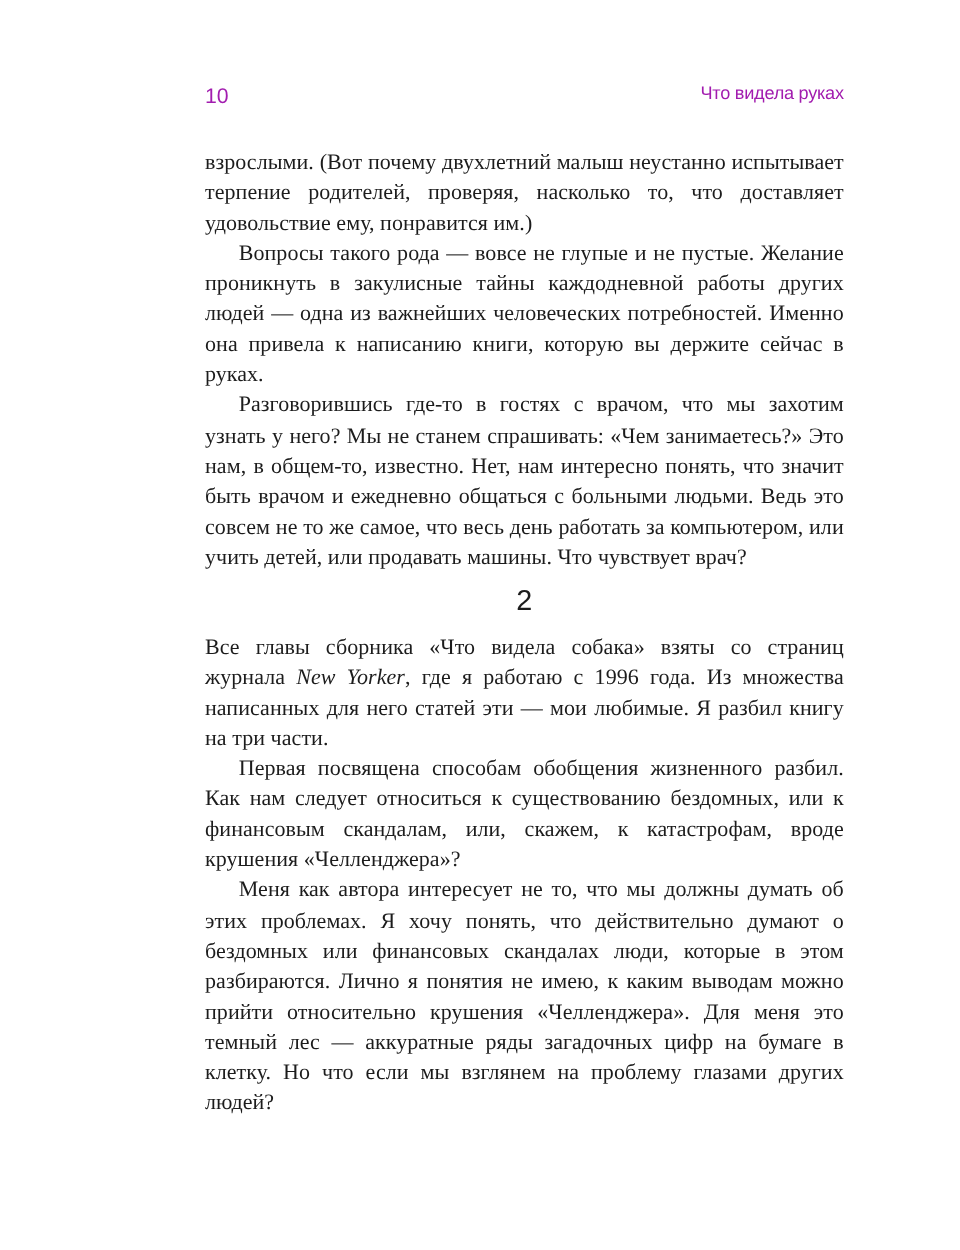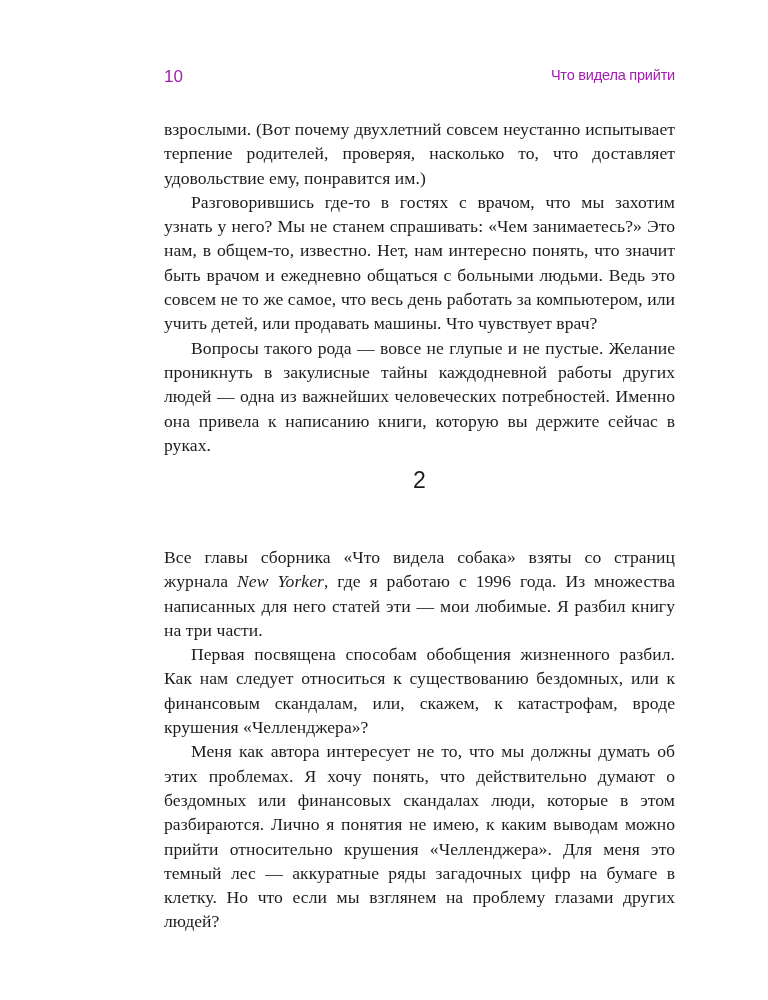--- a/index.html
+++ b/index.html
@@ -9,36 +9,36 @@
       font-family: "Liberation Sans", sans-serif; font-size: 15.5px; color: #a21caf; }
     .folio { position: absolute; left: 0; top: 0; font-size: 17px; }
     .head-title { position: absolute; right: 0; top: 0; font-size: 14.5px; letter-spacing: -0.2px; }
     .body-text { font-family: "Liberation Serif", serif; font-size: 17.6px; line-height: 24.3px;
       text-align: justify; letter-spacing: 0.05px; }
     .body-text p { margin: 0; }
     .body-text p.indent { text-indent: 27px; }
     .section-a { position: absolute; top: 117px; left: 0; width: 511px; }
     .section-number { position: absolute; top: 467px; left: 0; width: 511px; text-align: center;
       font-family: "Liberation Sans", sans-serif; font-size: 23px; color: #1c1c1c; }
-    .section-b { position: absolute; top: 505px; left: 0; width: 511px; margin-top: 40px; }
+    .section-b { position: absolute; top: 505px; left: 0; width: 511px; }
     em { font-style: italic; }
   </style>
 </head>
 <body>
 
 <div class="page">
   <div class="running-head">
     <span class="folio">10</span>
-    <span class="head-title">Что видела прийти</span>
+    <span class="head-title">Что видела руках</span>
   </div>
 
   <div class="section-a body-text">
-    <p>взрослыми. (Вот почему двухлетний совсем неустанно испытывает терпение родителей, проверяя, насколько то, что доставляет удовольствие ему, понравится им.)</p>
+    <p>взрослыми. (Вот почему двухлетний малыш неустанно испытывает терпение родителей, проверяя, насколько то, что доставляет удовольствие ему, понравится им.)</p>
+    <p class="indent">Вопросы такого рода — вовсе не глупые и не пустые. Желание проникнуть в закулисные тайны каждодневной работы других людей — одна из важнейших человеческих потребностей. Именно она привела к написанию книги, которую вы держите сейчас в руках.</p>
     <p class="indent">Разговорившись где-то в гостях с врачом, что мы захотим узнать у него? Мы не станем спрашивать: «Чем занимаетесь?» Это нам, в общем-то, известно. Нет, нам интересно понять, что значит быть врачом и ежедневно общаться с больными людьми. Ведь это совсем не то же самое, что весь день работать за компьютером, или учить детей, или продавать машины. Что чувствует врач?</p>
-    <p class="indent">Вопросы такого рода — вовсе не глупые и не пустые. Желание проникнуть в закулисные тайны каждодневной работы других людей — одна из важнейших человеческих потребностей. Именно она привела к написанию книги, которую вы держите сейчас в руках.</p>
   </div>
 
   <div class="section-number">2</div>
 
   <div class="section-b body-text">
     <p><span>Все главы сборника «Что видела собака» взяты со страниц журнала </span><em>New Yorker</em><span>, где я работаю с 1996 года. Из множества написанных для него статей эти — мои любимые. Я разбил книгу на три части.</span></p>
     <p class="indent">Первая посвящена способам обобщения жизненного разбил. Как нам следует относиться к существованию бездомных, или к финансовым скандалам, или, скажем, к катастрофам, вроде крушения «Челленджера»?</p>
     <p class="indent">Меня как автора интересует не то, что мы должны думать об этих проблемах. Я хочу понять, что действительно думают о бездомных или финансовых скандалах люди, которые в этом разбираются. Лично я понятия не имею, к каким выводам можно прийти относительно крушения «Челленджера». Для меня это темный лес — аккуратные ряды загадочных цифр на бумаге в клетку. Но что если мы взглянем на проблему глазами других людей?</p>
   </div>
 </div>

